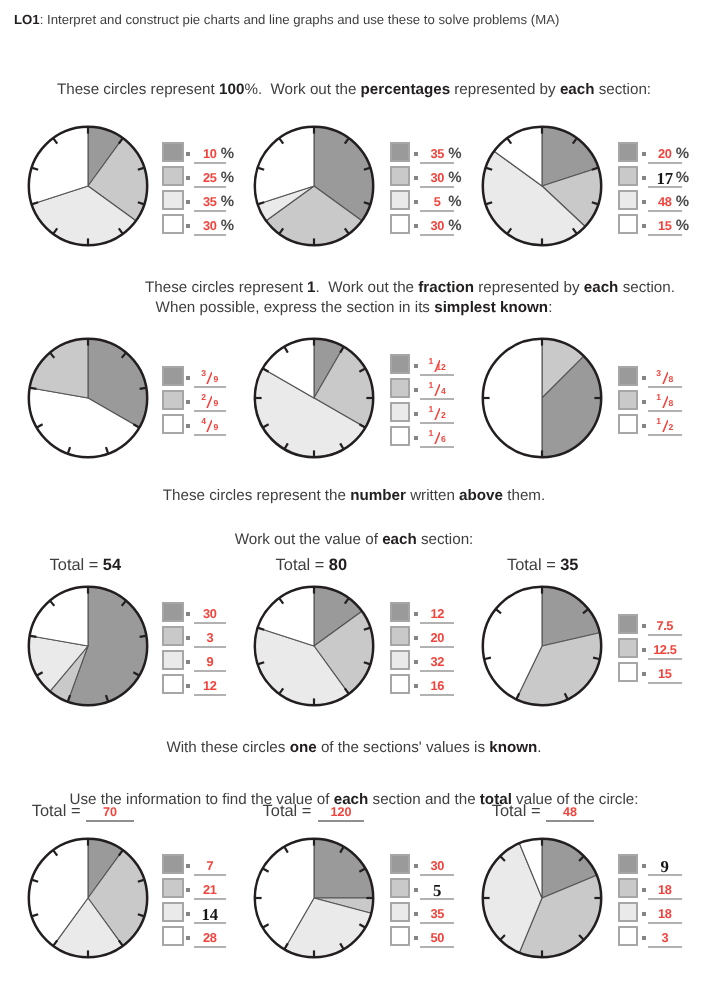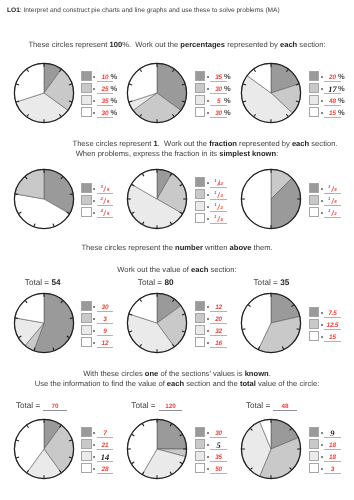--- a/index.html
+++ b/index.html
@@ -44,21 +44,21 @@
   
   .legend{position:absolute;}
   .lrow{position:relative;height:12px;}
   .swatch{position:absolute;left:0;top:0px;width:10.8px;height:10.8px;
           border:0.7px solid #a6a6a6;box-sizing:border-box;}
   .bullet{position:absolute;left:12.3px;top:5.0px;width:2.1px;height:2.1px;
           background:#858585;}
   .ansbox{position:absolute;left:15.6px;top:0.3px;width:16.6px;height:11.5px;
           border-bottom:0.85px solid #b2b2b2;box-sizing:border-box;
           display:flex;align-items:flex-end;justify-content:center;
-          padding-bottom:0.9px;font-style:italic;}
+          padding-bottom:0.9px;}
   .ansbox span.ans{font-size:6.4px;line-height:4.7px;color:#f4433c;font-weight:bold;
                    letter-spacing:-0.2px;}
   .ansbox span.given{color:#161616;font-size:8.4px;line-height:5.7px;
                      font-family:"Liberation Serif",serif;font-weight:bold;}
   .pct{position:absolute;left:29.4px;top:2.3px;font-size:7.5px;
        line-height:7.3px;color:#4a4a4a;font-weight:bold;}
   .frac{position:relative;display:inline-block;width:8.6px;height:7.4px;
         color:#f4433c;font-weight:bold;white-space:nowrap;}
   .frac .num{position:absolute;left:0;top:0;font-size:4.3px;line-height:4.3px;}
   .frac .den{position:absolute;right:0;bottom:0;font-size:4.3px;line-height:4.3px;}
@@ -227,21 +227,21 @@
         <div class="lrow">
           <span class="swatch" style="background: rgb(255, 255, 255);"></span>
           <span class="bullet"></span>
           <span class="ansbox">
             <span class="ans">15</span>
           </span>
           <span class="pct">%</span>
         </div>
       </div>
       <div class="abs instr" style="left: 0px; top: 139.6px; margin-left: 28px;"><span>These circles represent </span><b>1</b><span>.  Work out the </span><b>fraction</b><span> represented by </span><b>each</b><span> section.</span></div>
-      <div class="abs instr" style="left: 0px; top: 150.1px;"><span>When problems, express the fraction in its </span><b>simplest known</b><span>:</span></div>
+      <div class="abs instr" style="left: 0px; top: 150.1px;"><span>When possible, express the section in its </span><b>simplest known</b><span>:</span></div>
       <div class="chart" style="left: 10.5px; top: 166px;">
         <svg width="66" height="66" viewBox="0 0 66 66">
           <path d="M 33.00 33.00 L 33.00 3.40 A 29.6 29.6 0 0 1 58.63 47.80 Z" fill="#9a9a9a" stroke="#555" stroke-width="0.55" stroke-linejoin="round"></path>
           <path d="M 33.00 33.00 L 58.63 47.80 A 29.6 29.6 0 0 1 3.85 27.86 Z" fill="#ffffff" stroke="#555" stroke-width="0.55" stroke-linejoin="round"></path>
           <path d="M 33.00 33.00 L 3.85 27.86 A 29.6 29.6 0 0 1 33.00 3.40 Z" fill="#c9c9c9" stroke="#555" stroke-width="0.55" stroke-linejoin="round"></path>
           <circle cx="33" cy="33" r="29.6" fill="none" stroke="#231f20" stroke-width="1.25"></circle>
           <line x1="33.00" y1="3.70" x2="33.00" y2="6.80" stroke="#231f20" stroke-width="1.1"></line>
           <line x1="51.83" y1="10.55" x2="49.84" y2="12.93" stroke="#231f20" stroke-width="1.1"></line>
           <line x1="61.85" y1="27.91" x2="58.80" y2="28.45" stroke="#231f20" stroke-width="1.1"></line>
           <line x1="58.37" y1="47.65" x2="55.69" y2="46.10" stroke="#231f20" stroke-width="1.1"></line>
@@ -555,21 +555,21 @@
         </div>
         <div class="lrow">
           <span class="swatch" style="background: rgb(255, 255, 255);"></span>
           <span class="bullet"></span>
           <span class="ansbox">
             <span class="ans">15</span>
           </span>
         </div>
       </div>
       <div class="abs instr" style="left: 0px; top: 369.5px;"><span>With these circles </span><b>one</b><span> of the sections' values is </span><b>known</b><span>.</span></div>
-      <div class="abs instr" style="left: 0px; top: 380px; text-align: center;"><span>Use the information to find the value of </span><b>each</b><span> section and the </span><b>total</b><span> value of the circle:</span></div>
+      <div class="abs instr" style="left: 0px; top: 396px; text-align: center;"><span>Use the information to find the value of </span><b>each</b><span> section and the </span><b>total</b><span> value of the circle:</span></div>
       <div class="total" style="left: 15.9px; top: 401.3px;"><span class="lbl">Total = </span><span class="val-ans">70</span></div>
       <div class="chart" style="left: 10.5px; top: 416px;">
         <svg width="66" height="66" viewBox="0 0 66 66">
           <path d="M 33.00 33.00 L 33.00 3.40 A 29.6 29.6 0 0 1 50.40 9.05 Z" fill="#9a9a9a" stroke="#555" stroke-width="0.55" stroke-linejoin="round"></path>
           <path d="M 33.00 33.00 L 50.40 9.05 A 29.6 29.6 0 0 1 50.40 56.95 Z" fill="#c9c9c9" stroke="#555" stroke-width="0.55" stroke-linejoin="round"></path>
           <path d="M 33.00 33.00 L 50.40 56.95 A 29.6 29.6 0 0 1 15.60 56.95 Z" fill="#eaeaea" stroke="#555" stroke-width="0.55" stroke-linejoin="round"></path>
           <path d="M 33.00 33.00 L 15.60 56.95 A 29.6 29.6 0 0 1 33.00 3.40 Z" fill="#ffffff" stroke="#555" stroke-width="0.55" stroke-linejoin="round"></path>
           <circle cx="33" cy="33" r="29.6" fill="none" stroke="#231f20" stroke-width="1.25"></circle>
           <line x1="33.00" y1="3.70" x2="33.00" y2="6.80" stroke="#231f20" stroke-width="1.1"></line>
           <line x1="50.22" y1="9.30" x2="48.40" y2="11.80" stroke="#231f20" stroke-width="1.1"></line>

